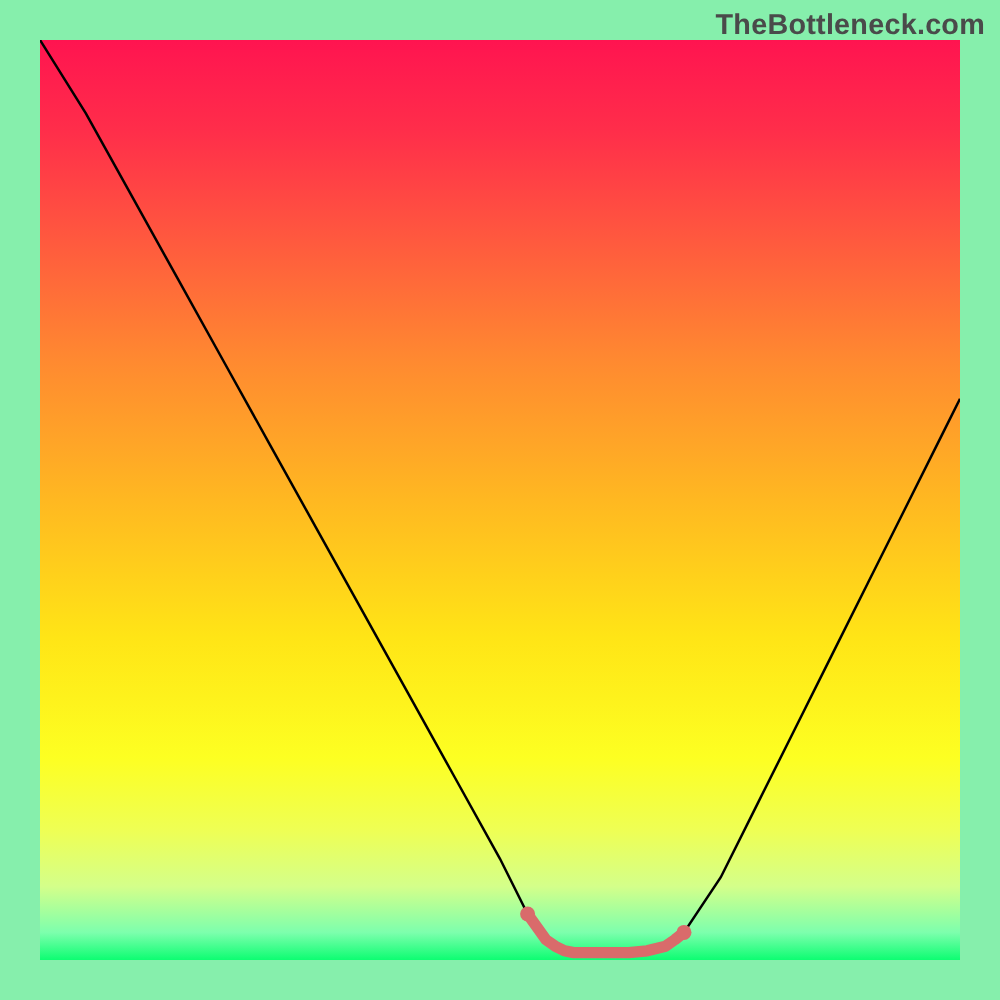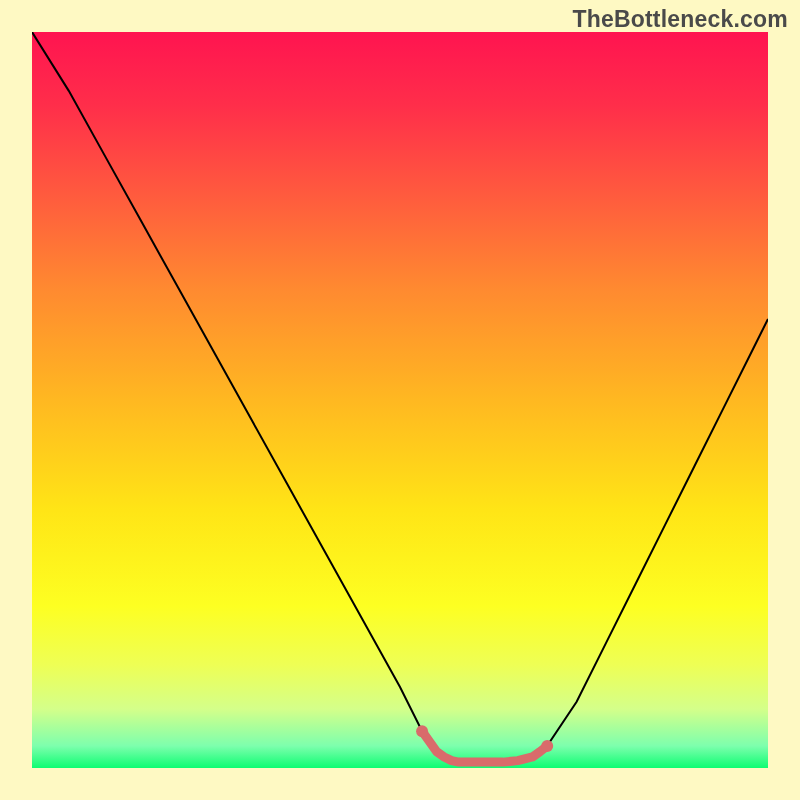--- a/index.html
+++ b/index.html
@@ -10,21 +10,21 @@
     background: #000;
     overflow: hidden;
     font-family: Arial, Helvetica, sans-serif;
   }
   .frame {
     position: absolute;
     left: 0;
     top: 0;
     width: 800px;
     height: 800px;
-    background: #fef9c3;
+    background: #86efac;
   }
   .plot-area {
     position: absolute;
     left: 32px;
     top: 32px;
     width: 736px;
     height: 736px;
     overflow: hidden;
   }
   .watermark {

